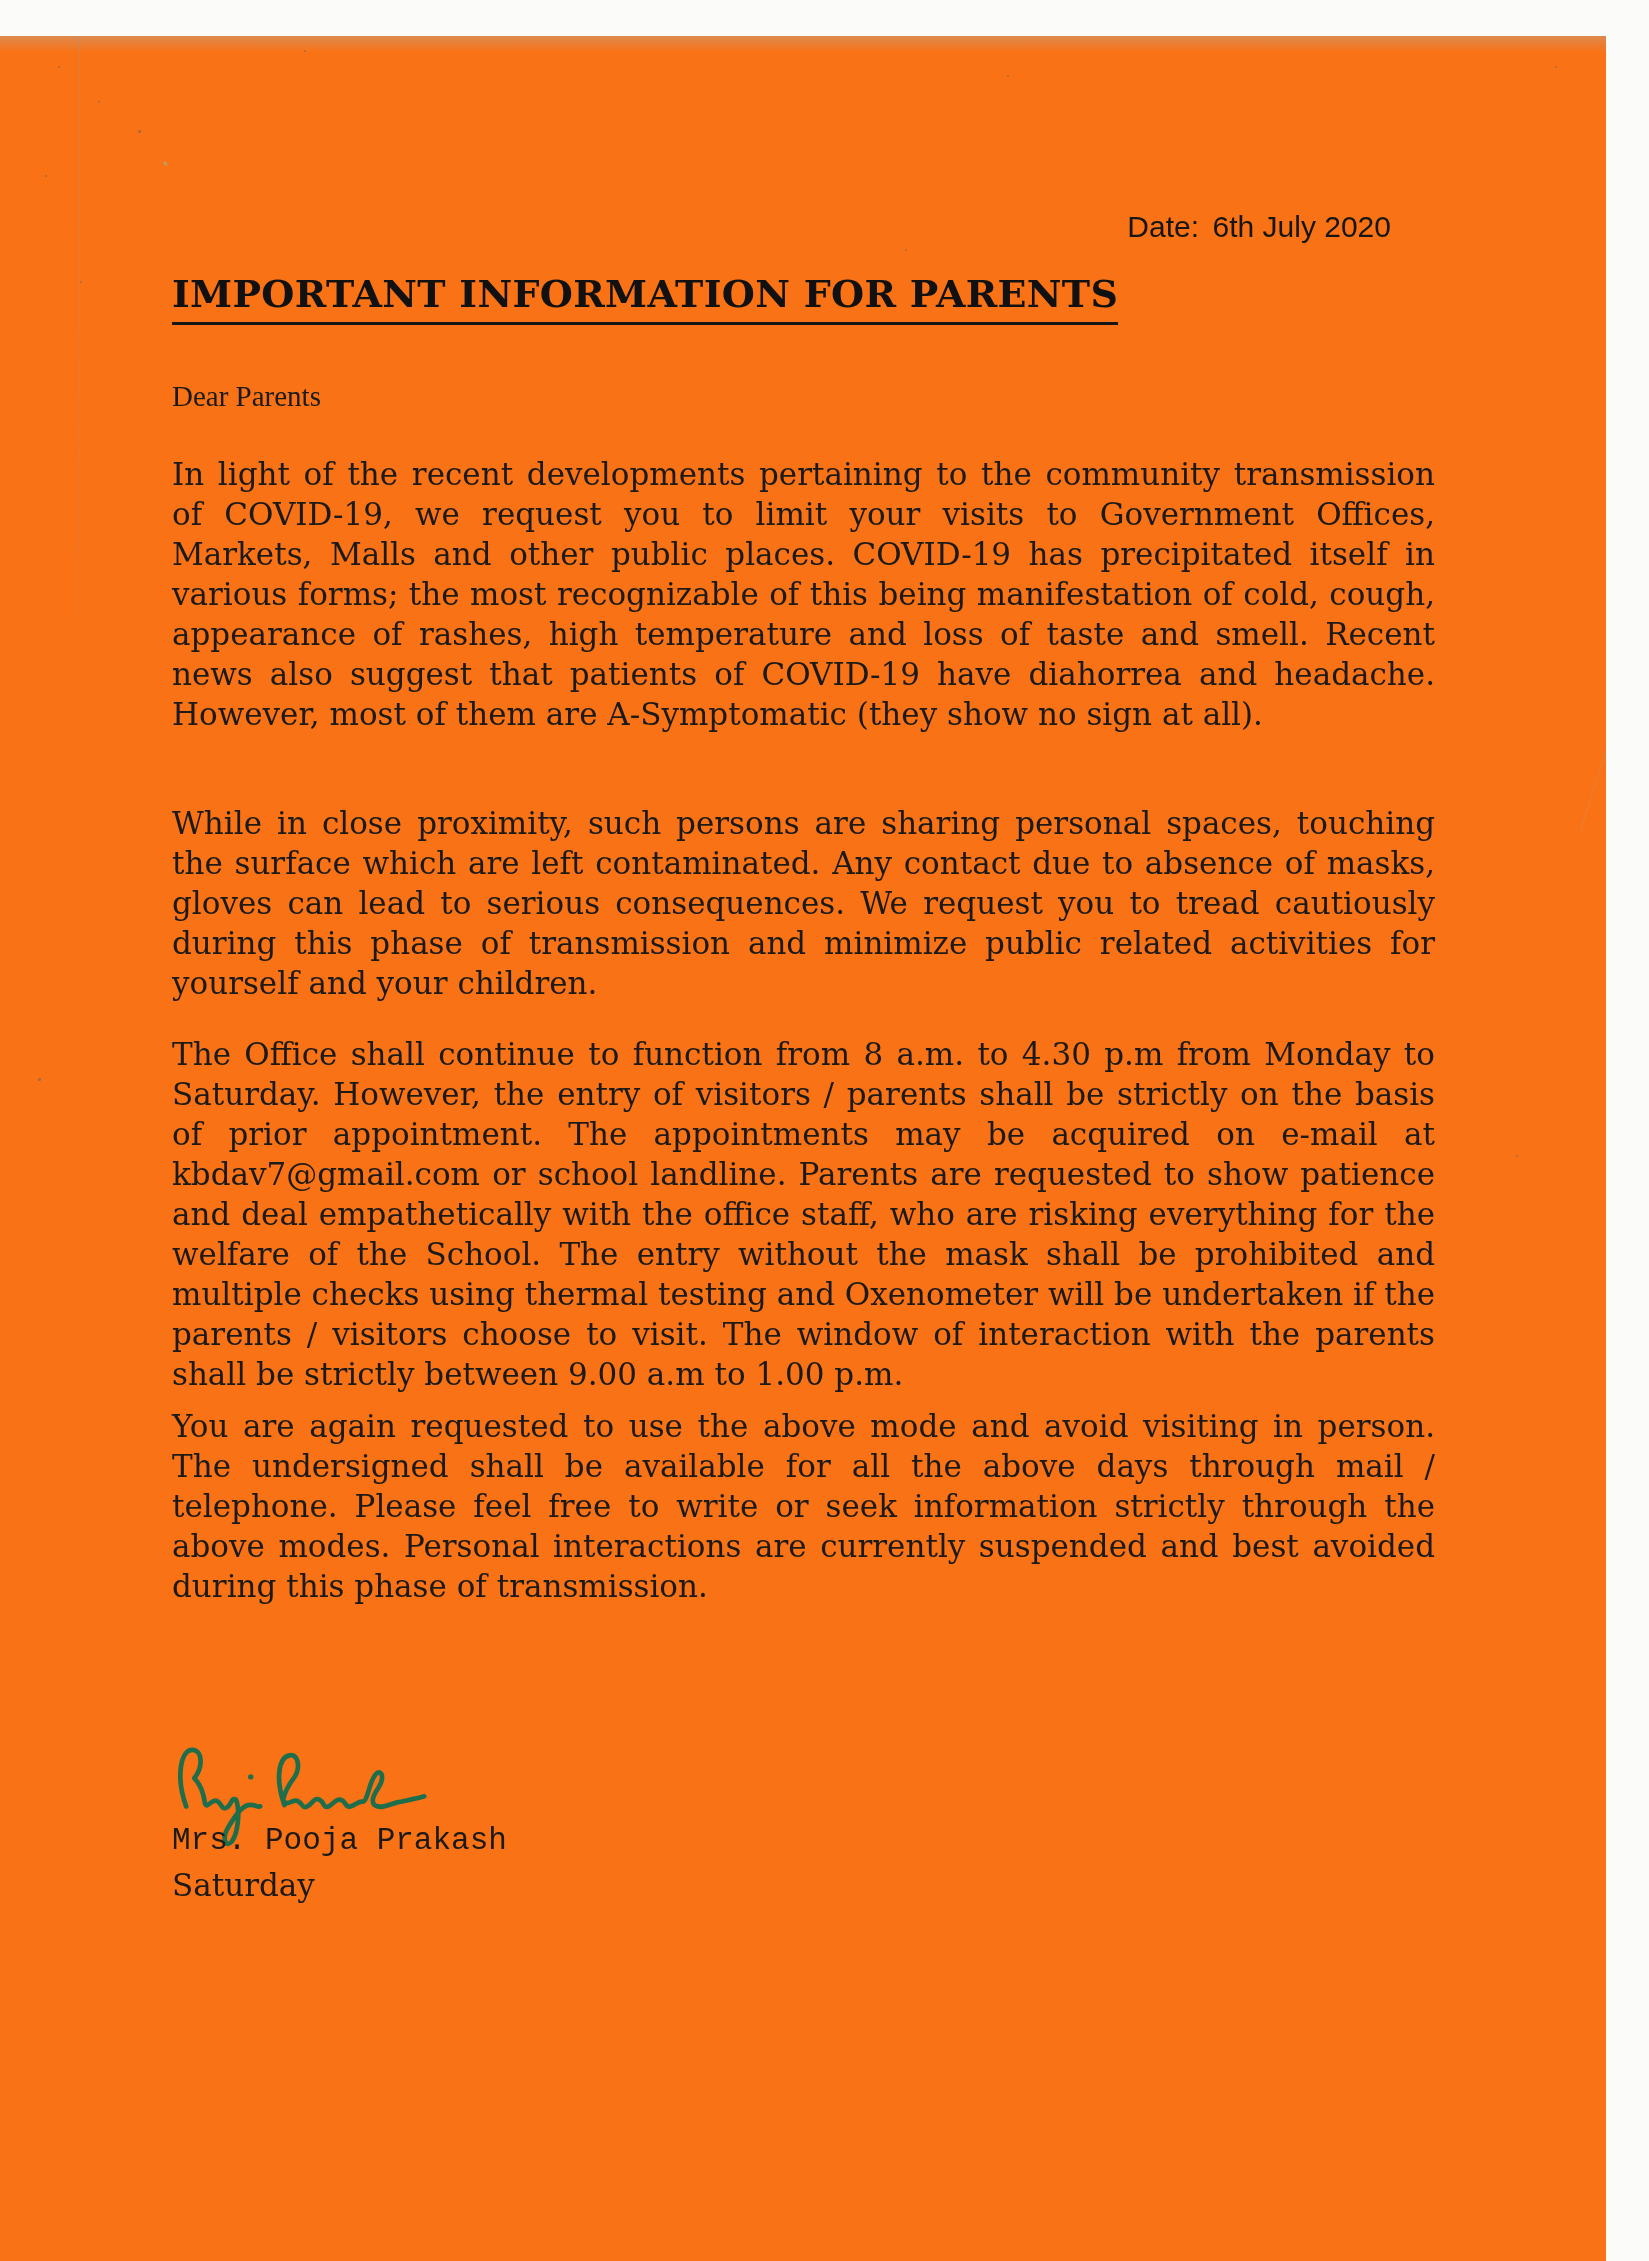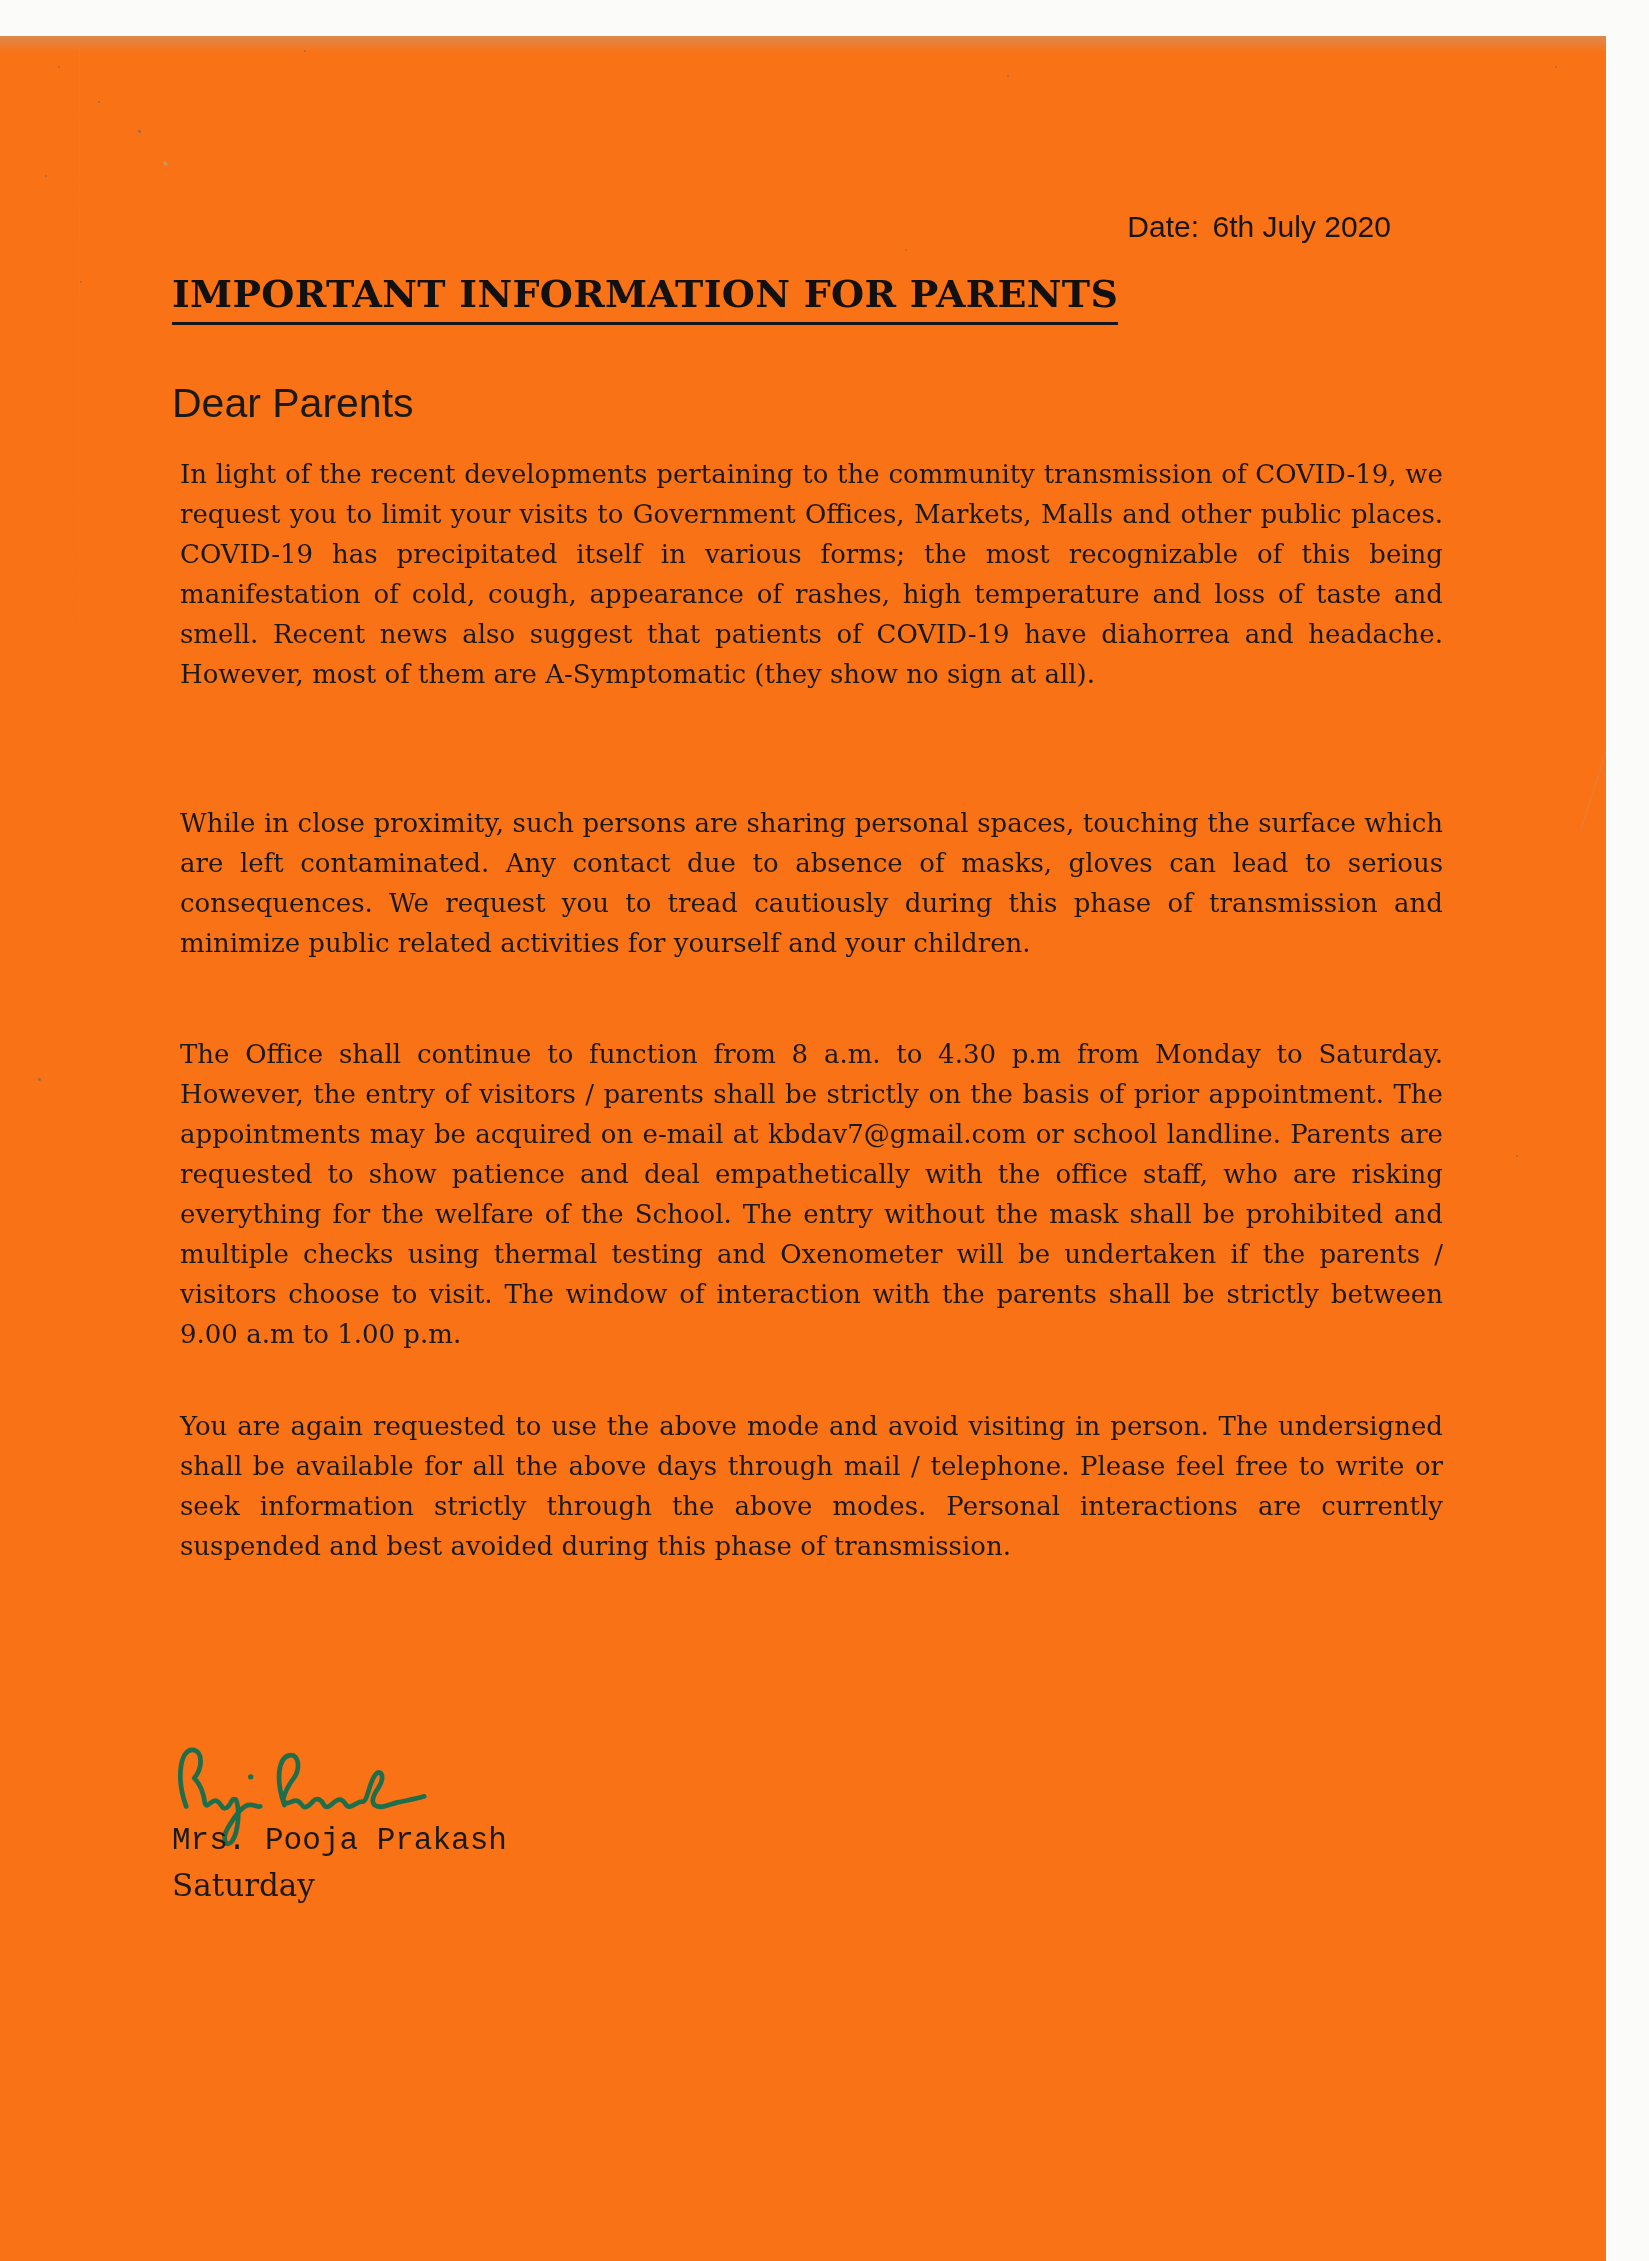--- a/index.html
+++ b/index.html
@@ -70,31 +70,31 @@
   }
   .title-inner {
     border-bottom: 3.4px solid #161616;
     padding-bottom: 6px;
   }
   
   .salutation {
     position: absolute;
     top: 344px;
     left: 172px;
-    font-family: Liberation Sans, sans-serif;
-    font-size: 41px;
+    font-family: Liberation Serif, serif;
+    font-size: 29px;
     color: #1b1a18;
   }
   .body {
     position: absolute;
-    left: 180px;
+    left: 172px;
     width: 1263px;
     margin: 0;
     font-family: "DejaVu Serif", serif;
-    font-size: 26px;
+    font-size: 31px;
     line-height: 40px;
     text-align: justify;
     color: #1b1a18;
   }
   .para1 { top: 418px; }
   .para2 { top: 767px; }
   .para3 { top: 998px; }
   .para4 { top: 1370px; }
   .para5 { top: 1603px; }
   .email {

